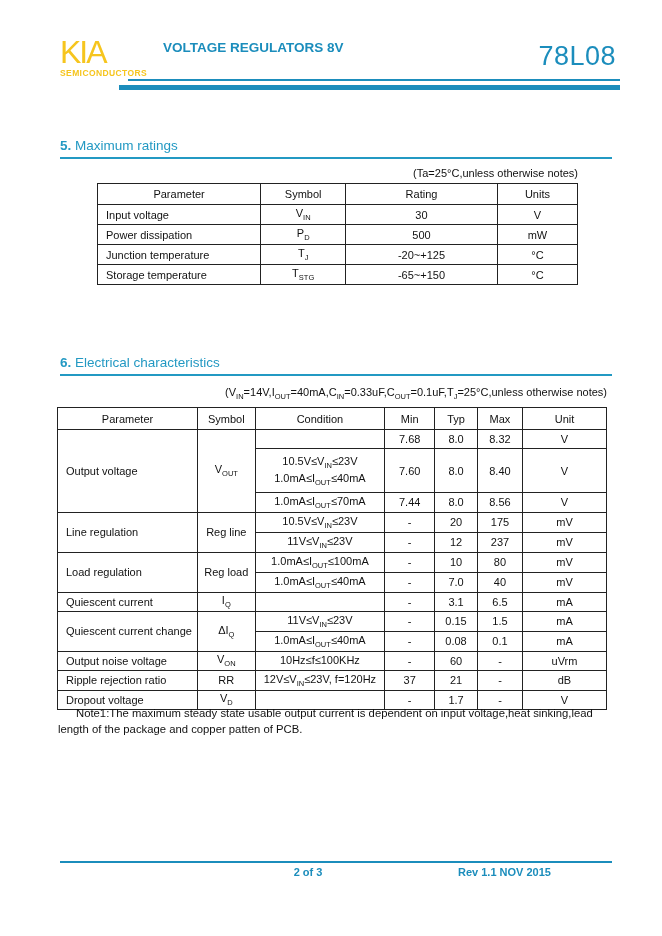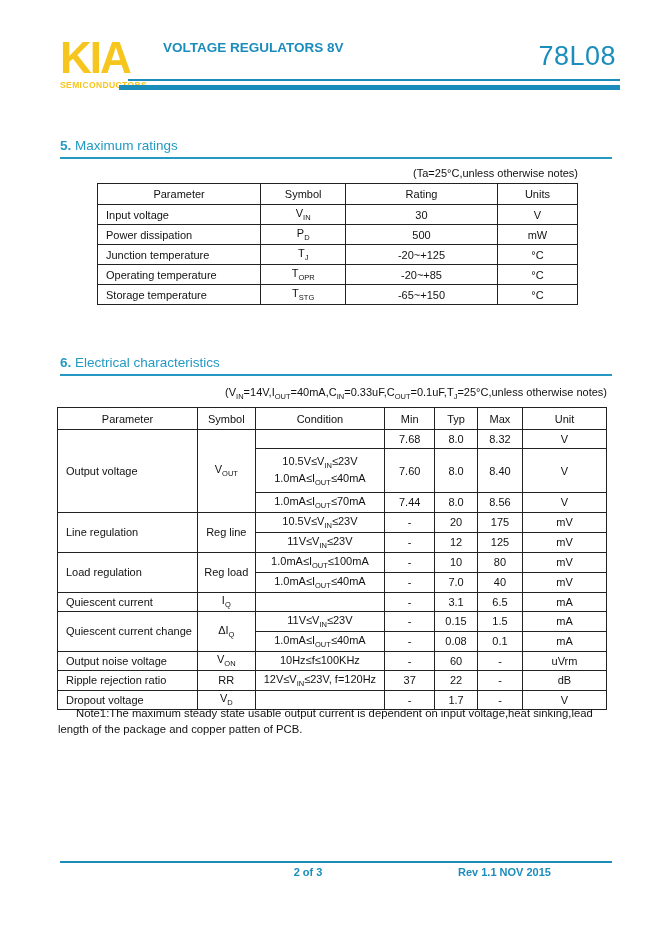--- a/index.html
+++ b/index.html
@@ -1,21 +1,21 @@
 <!DOCTYPE html>
 <html><head>
 <meta charset="utf-8">
 <style>
   * { margin:0; padding:0; box-sizing:border-box; }
   body { background:#e8e8e8; font-family:"Liberation Sans", sans-serif; }
   .page { position:relative; width:662px; height:936px; background:#ffffff; margin:0 auto; overflow:hidden; }
 
   
   .logo { position:absolute; left:60px; top:36px; width:100px; }
-  .logo-kia { font-size:44px; font-weight:bold; color:#f6c51e; letter-spacing:-2px; line-height:1; }
+  .logo-kia { font-size:32px; font-weight:normal; color:#f6c51e; letter-spacing:-2px; line-height:1; }
   .logo-sub { font-size:8.5px; font-weight:bold; color:#f6c51e; letter-spacing:0.4px; white-space:nowrap; }
   .doc-title { position:absolute; left:163px; top:39px; font-size:13.5px; font-weight:bold; color:#1b8dbc; line-height:1.38; }
   .part-number { position:absolute; left:538px; top:41px; width:78px; text-align:right; font-size:27px; color:#1b8dbc; letter-spacing:0.5px; }
   .rule-thin  { position:absolute; left:128px; top:79px; width:492px; height:2px; background:#1b8dbc; }
   .rule-thick { position:absolute; left:119px; top:85px; width:501px; height:5px; background:#1b8dbc; }
 
   
   .sec-heading { position:absolute; left:60px; font-size:13.5px; color:#2399c3; }
   .sec-heading .num { font-weight:bold; }
   .sec5-heading { top:138px; }
@@ -97,26 +97,20 @@
     <tr>
       <td class="pl">Power dissipation</td>
       <td>P<sub>D</sub></td>
       <td>500</td>
       <td>mW</td>
     </tr>
     <tr>
       <td class="pl">Junction temperature</td>
       <td>T<sub>J</sub></td>
       <td>-20~+125</td>
-      <td>°C</td>
-    </tr>
-    <tr>
-      <td class="pl">Operating temperature</td>
-      <td>T<sub>OPR</sub></td>
-      <td>-20~+85</td>
       <td>°C</td>
     </tr>
     <tr>
       <td class="pl">Storage temperature</td>
       <td>T<sub>STG</sub></td>
       <td>-65~+150</td>
       <td>°C</td>
     </tr>
   </tbody>
     </table>
@@ -180,21 +174,21 @@
       <td class="cond-cell">10.5V≤V<sub>IN</sub>≤23V</td>
       <td>-</td>
       <td>20</td>
       <td>175</td>
       <td>mV</td>
     </tr>
     <tr>
       <td class="cond-cell">11V≤V<sub>IN</sub>≤23V</td>
       <td>-</td>
       <td>12</td>
-      <td>125</td>
+      <td>237</td>
       <td>mV</td>
     </tr>
 
     <tr>
       <td class="pl" rowspan="2">Load regulation</td>
       <td rowspan="2">Reg load</td>
       <td class="cond-cell">1.0mA≤I<sub>OUT</sub>≤100mA</td>
       <td>-</td>
       <td>10</td>
       <td>80</td>
@@ -243,21 +237,21 @@
       <td>60</td>
       <td>-</td>
       <td>uVrm</td>
     </tr>
 
     <tr>
       <td class="pl">Ripple rejection ratio</td>
       <td>RR</td>
       <td class="cond-cell">12V≤V<sub>IN</sub>≤23V, f=120Hz</td>
       <td>37</td>
-      <td>22</td>
+      <td>21</td>
       <td>-</td>
       <td>dB</td>
     </tr>
 
     <tr>
       <td class="pl">Dropout voltage</td>
       <td>V<sub>D</sub></td>
       <td class="cond-cell"></td>
       <td>-</td>
       <td>1.7</td>

